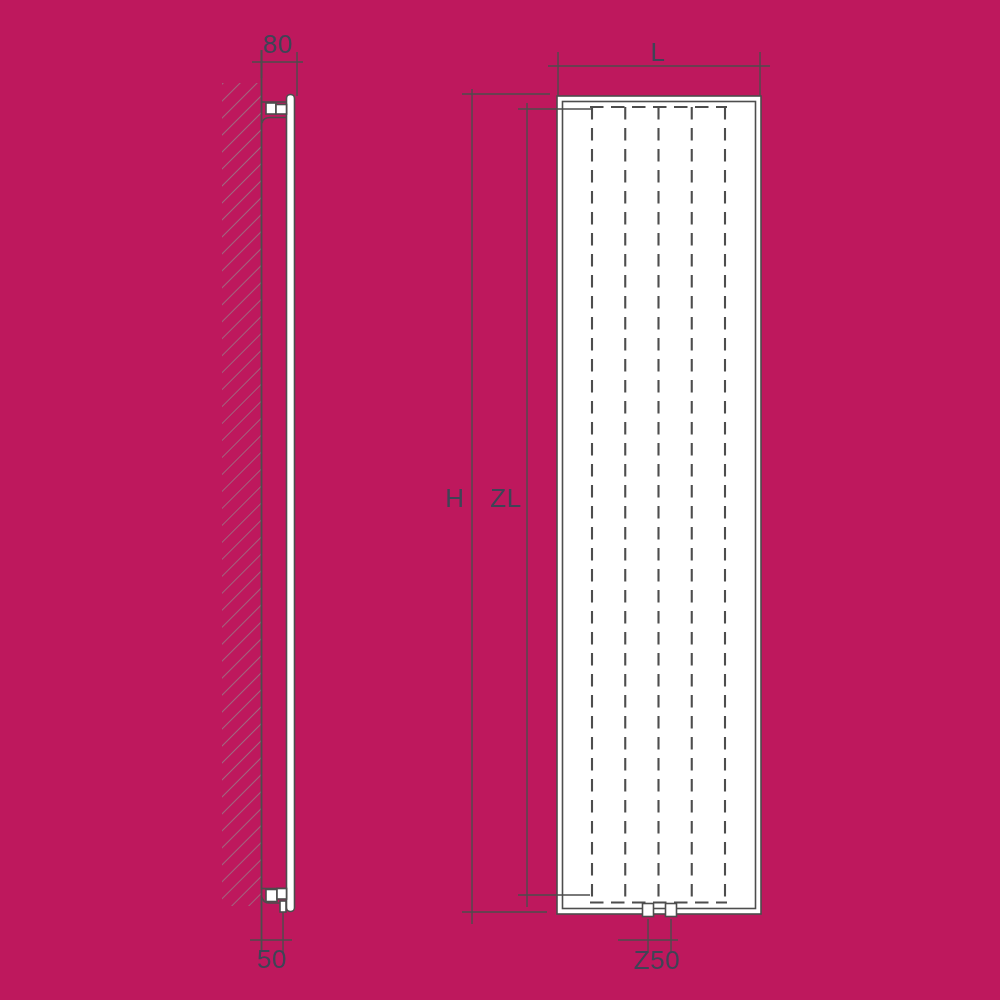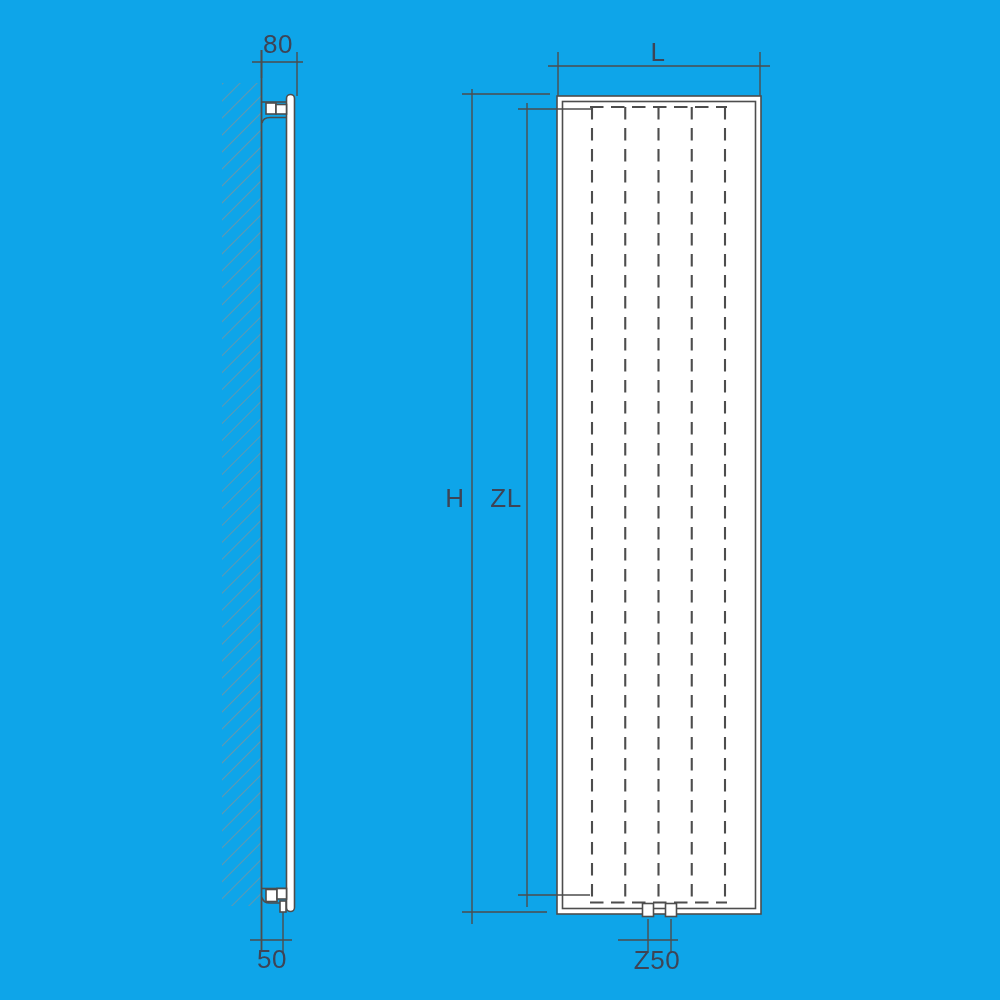--- a/index.html
+++ b/index.html
@@ -7,21 +7,21 @@
     padding: 0;
     width: 1000px;
     height: 1000px;
     background: #ffffff;
     overflow: hidden;
   }
   .canvas {
     position: relative;
     width: 1000px;
     height: 1000px;
-    background: #0ea5e9;
+    background: #be185d;
   }
   svg { display: block; }
   .dim-label {
     font-family: "Liberation Sans", sans-serif;
     font-size: 26px;
     fill: #3e4456;
     letter-spacing: 0.5px;
   }
 </style>
 </head>

